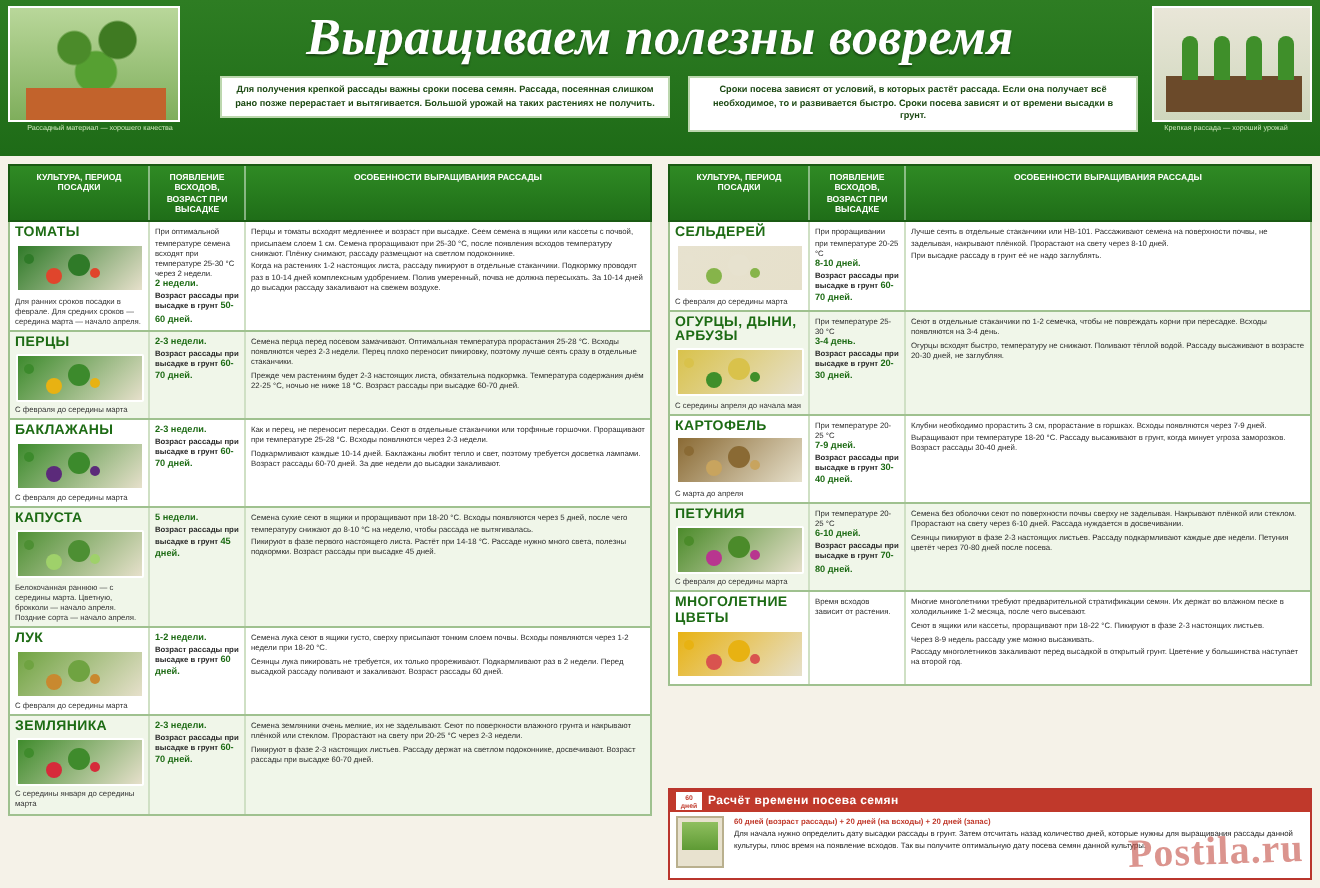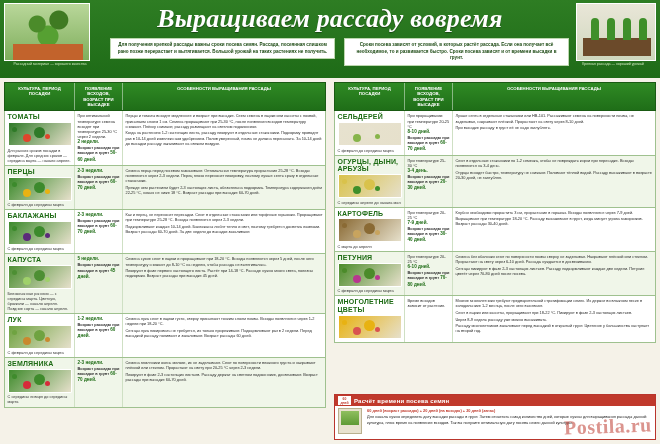--- a/index.html
+++ b/index.html
@@ -199,21 +199,21 @@
 
     <div class="hdr-photo-right">
       <div class="tray"></div>
       <div class="sprout" style="left:14px"></div>
       <div class="sprout" style="left:30px"></div>
       <div class="sprout" style="left:46px"></div>
       <div class="sprout" style="left:62px"></div>
     </div>
     <div class="hdr-cap-right">Крепкая рассада — хороший урожай</div>
 
-    <div class="hdr-title">Выращиваем рассаду вовремя</div>
+    <div class="hdr-title">Выращиваем полезны вовремя</div>
 
     <div class="hdr-box hdr-box-left">Для получения крепкой рассады важны сроки посева семян. Рассада, посеянная слишком рано позже перерастает и вытягивается. Большой урожай на таких растениях не получить.</div>
     <div class="hdr-box hdr-box-right">Сроки посева зависят от условий, в которых растёт рассада. Если она получает всё необходимое, то и развивается быстро. Сроки посева зависят и от времени высадки в грунт.</div>
   </div>
 
   <div class="col col-left">
     <div class="thead">
       <div class="c1">КУЛЬТУРА, ПЕРИОД ПОСАДКИ</div>
       <div class="c2">ПОЯВЛЕНИЕ ВСХОДОВ, ВОЗРАСТ ПРИ ВЫСАДКЕ</div>
       <div class="c4">ОСОБЕННОСТИ ВЫРАЩИВАНИЯ РАССАДЫ</div>

